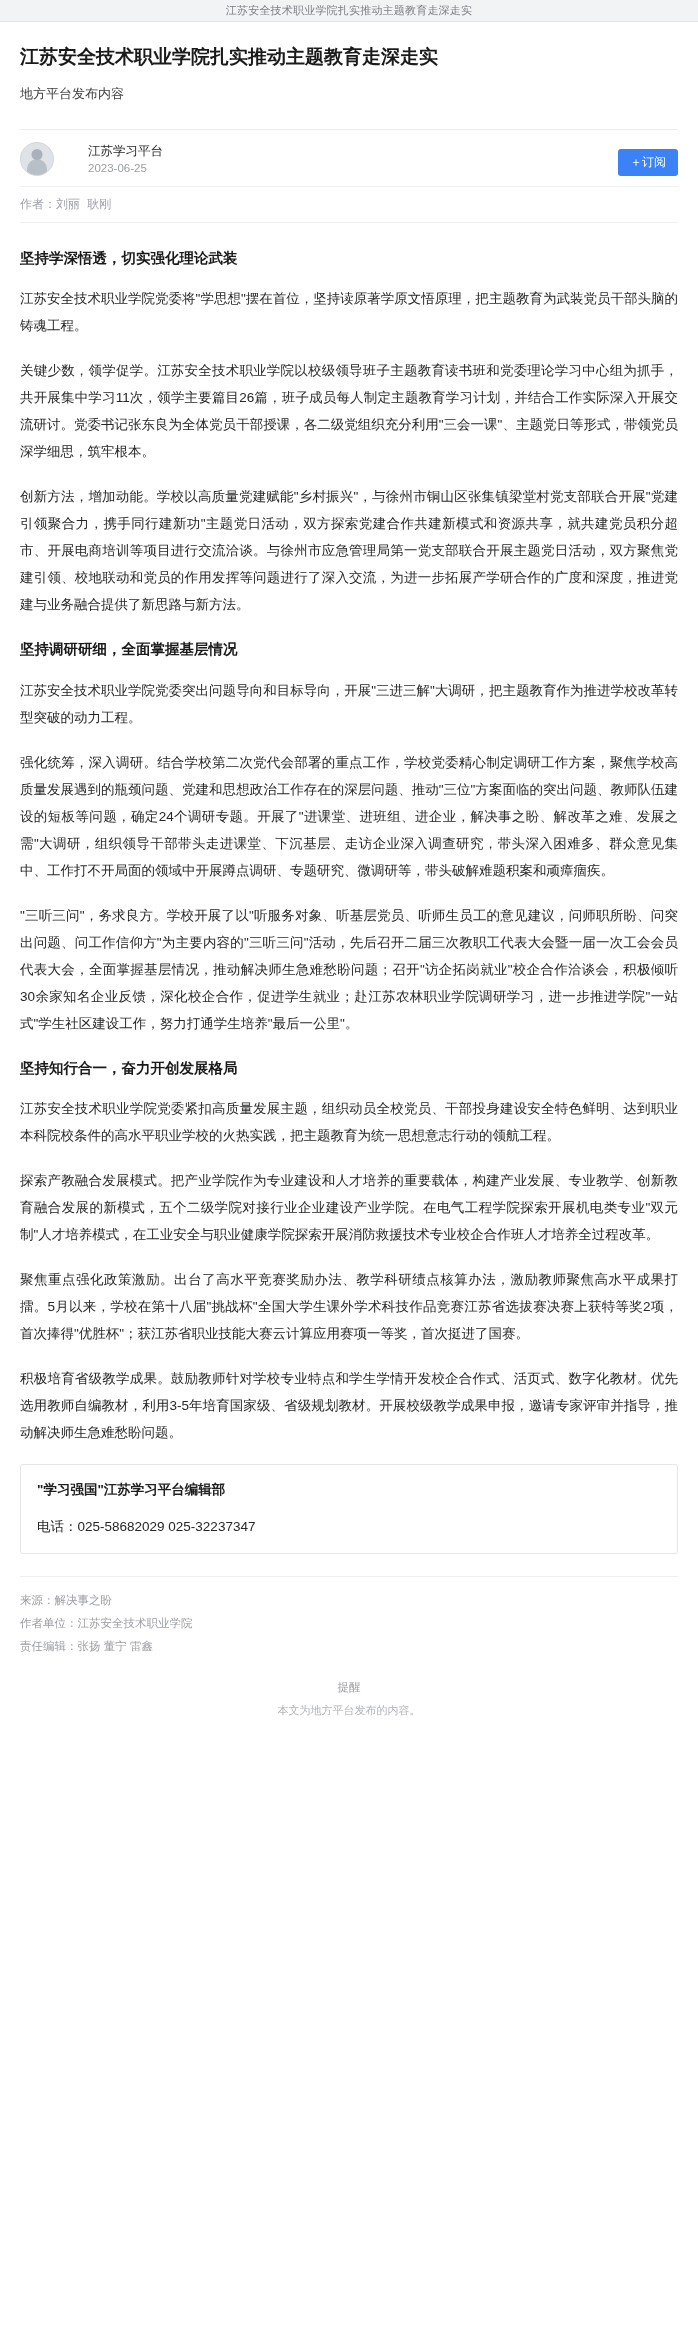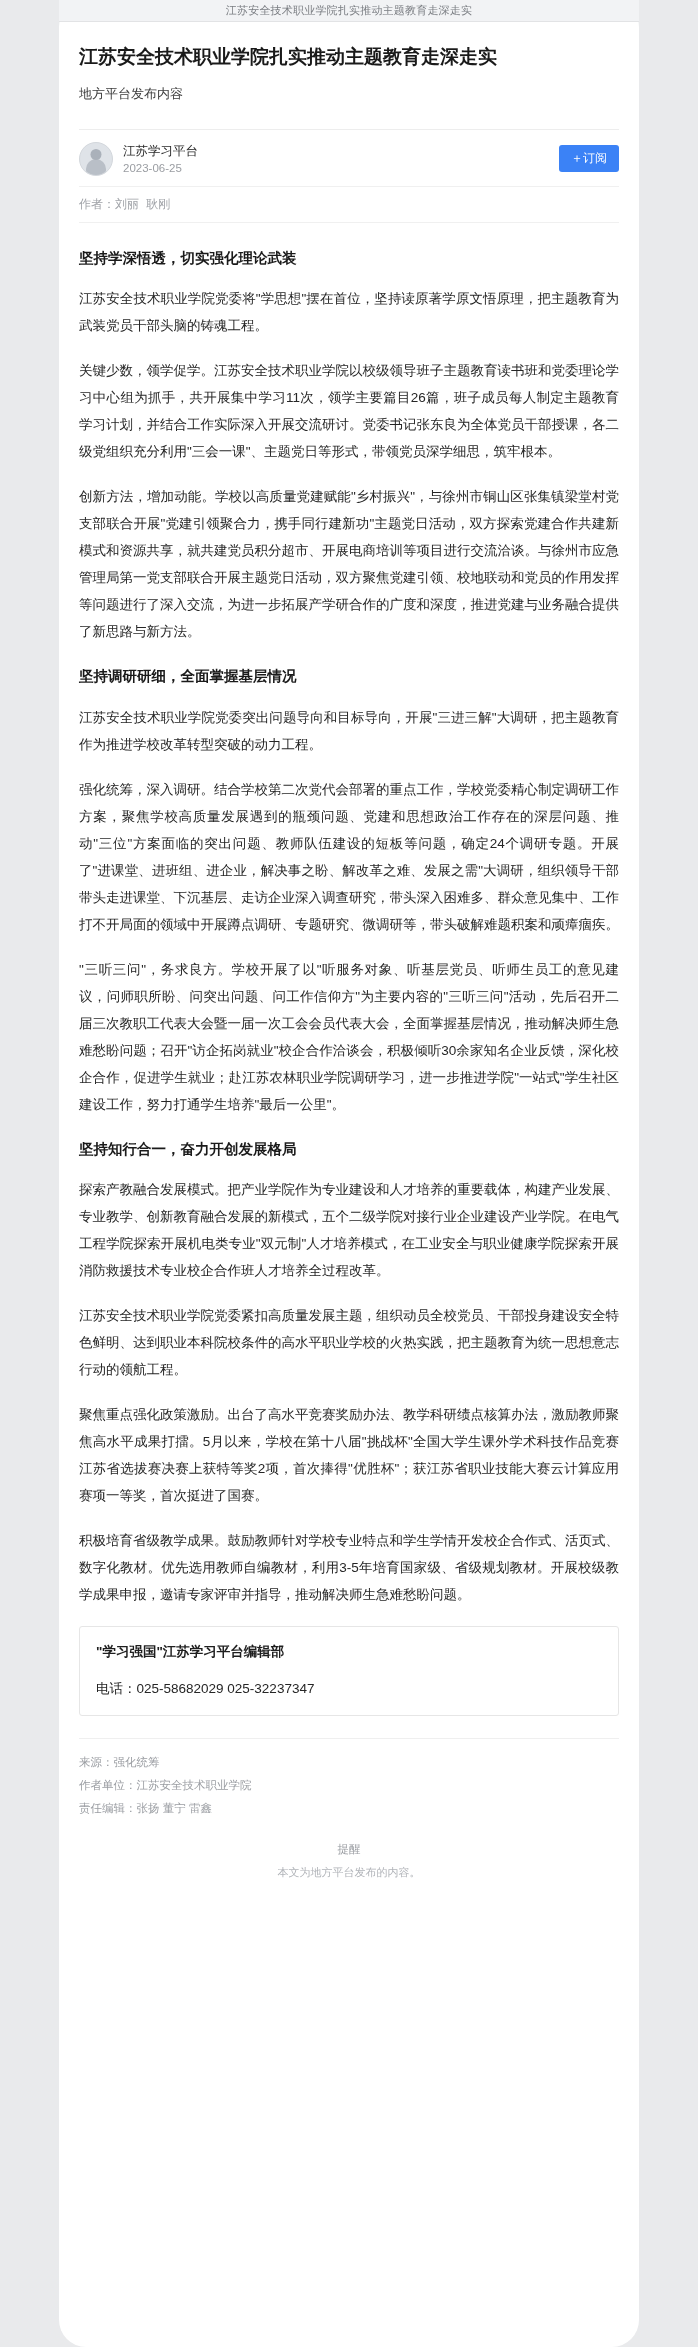--- a/index.html
+++ b/index.html
@@ -2,26 +2,25 @@
 <html><head>
 <meta charset="utf-8">
 <style>
   * { box-sizing: border-box; }
   html, body {
     margin: 0; padding: 0;
     background: #e9eaec;
     font-family: "Liberation Sans", sans-serif;
   }
   .page {
-    width: 580px;
+    width: 698px;
     min-height: 2347px;
     margin: 0 auto;
     background: #ffffff;
     position: relative;
-    border-radius: 27px;
   }
   
   .topbar {
     height: 22px;
     background: #f2f3f5;
     border-bottom: 1px solid #e2e3e5;
     display: flex;
     align-items: center;
     justify-content: center;
   }
@@ -51,22 +50,23 @@
     margin-bottom: 26px;
   }
   .divider {
     height: 1px;
     background: #ededed;
     margin: 0 0 0 0;
   }
   
   .source-row {
     display: flex;
-    align-items: center;
+    align-items: flex-end;
     padding: 12px 0 10px 0;
+    gap: 24px;
   }
   .avatar {
     width: 34px; height: 34px;
     border-radius: 50%;
     background: #dfe3e8;
     flex: 0 0 auto;
     position: relative;
     overflow: hidden;
     border: 1px solid #d3d7dc;
   }
@@ -224,34 +224,34 @@
       <p>创新方法，增加动能。学校以高质量党建赋能"乡村振兴"，与徐州市铜山区张集镇梁堂村党支部联合开展"党建引领聚合力，携手同行建新功"主题党日活动，双方探索党建合作共建新模式和资源共享，就共建党员积分超市、开展电商培训等项目进行交流洽谈。与徐州市应急管理局第一党支部联合开展主题党日活动，双方聚焦党建引领、校地联动和党员的作用发挥等问题进行了深入交流，为进一步拓展产学研合作的广度和深度，推进党建与业务融合提供了新思路与新方法。</p>
 
       <h2>坚持调研研细，全面掌握基层情况</h2>
 
       <p>江苏安全技术职业学院党委突出问题导向和目标导向，开展"三进三解"大调研，把主题教育作为推进学校改革转型突破的动力工程。</p>
       <p>强化统筹，深入调研。结合学校第二次党代会部署的重点工作，学校党委精心制定调研工作方案，聚焦学校高质量发展遇到的瓶颈问题、党建和思想政治工作存在的深层问题、推动"三位"方案面临的突出问题、教师队伍建设的短板等问题，确定24个调研专题。开展了"进课堂、进班组、进企业，解决事之盼、解改革之难、发展之需"大调研，组织领导干部带头走进课堂、下沉基层、走访企业深入调查研究，带头深入困难多、群众意见集中、工作打不开局面的领域中开展蹲点调研、专题研究、微调研等，带头破解难题积案和顽瘴痼疾。</p>
       <p>"三听三问"，务求良方。学校开展了以"听服务对象、听基层党员、听师生员工的意见建议，问师职所盼、问突出问题、问工作信仰方"为主要内容的"三听三问"活动，先后召开二届三次教职工代表大会暨一届一次工会会员代表大会，全面掌握基层情况，推动解决师生急难愁盼问题；召开"访企拓岗就业"校企合作洽谈会，积极倾听30余家知名企业反馈，深化校企合作，促进学生就业；赴江苏农林职业学院调研学习，进一步推进学院"一站式"学生社区建设工作，努力打通学生培养"最后一公里"。</p>
 
       <h2>坚持知行合一，奋力开创发展格局</h2>
 
+      <p>江苏安全技术职业学院党委紧扣高质量发展主题，组织动员全校党员、干部投身建设安全特色鲜明、达到职业本科院校条件的高水平职业学校的火热实践，把主题教育为统一思想意志行动的领航工程。</p>
       <p>探索产教融合发展模式。把产业学院作为专业建设和人才培养的重要载体，构建产业发展、专业教学、创新教育融合发展的新模式，五个二级学院对接行业企业建设产业学院。在电气工程学院探索开展机电类专业"双元制"人才培养模式，在工业安全与职业健康学院探索开展消防救援技术专业校企合作班人才培养全过程改革。</p>
-      <p>江苏安全技术职业学院党委紧扣高质量发展主题，组织动员全校党员、干部投身建设安全特色鲜明、达到职业本科院校条件的高水平职业学校的火热实践，把主题教育为统一思想意志行动的领航工程。</p>
       <p>聚焦重点强化政策激励。出台了高水平竞赛奖励办法、教学科研绩点核算办法，激励教师聚焦高水平成果打擂。5月以来，学校在第十八届"挑战杯"全国大学生课外学术科技作品竞赛江苏省选拔赛决赛上获特等奖2项，首次捧得"优胜杯"；获江苏省职业技能大赛云计算应用赛项一等奖，首次挺进了国赛。</p>
       <p>积极培育省级教学成果。鼓励教师针对学校专业特点和学生学情开发校企合作式、活页式、数字化教材。优先选用教师自编教材，利用3-5年培育国家级、省级规划教材。开展校级教学成果申报，邀请专家评审并指导，推动解决师生急难愁盼问题。</p>
 
       <div class="contact-box">
         <div class="c-title">"学习强国"江苏学习平台编辑部</div>
         <div class="c-phone">电话：025-58682029 025-32237347</div>
       </div>
 
     </div>
 
     <div class="footer-meta">
-      <div class="fm-line">来源：强化统筹</div>
+      <div class="fm-line">来源：解决事之盼</div>
       <div class="fm-line">作者单位：江苏安全技术职业学院</div>
       <div class="fm-line">责任编辑：张扬 董宁 雷鑫</div>
     </div>
 
     <div class="footer-note">
       <div class="fn-title">提醒</div>
       <div class="fn-text">本文为地方平台发布的内容。</div>
     </div>
 
     <div class="bottom-pad"></div>

